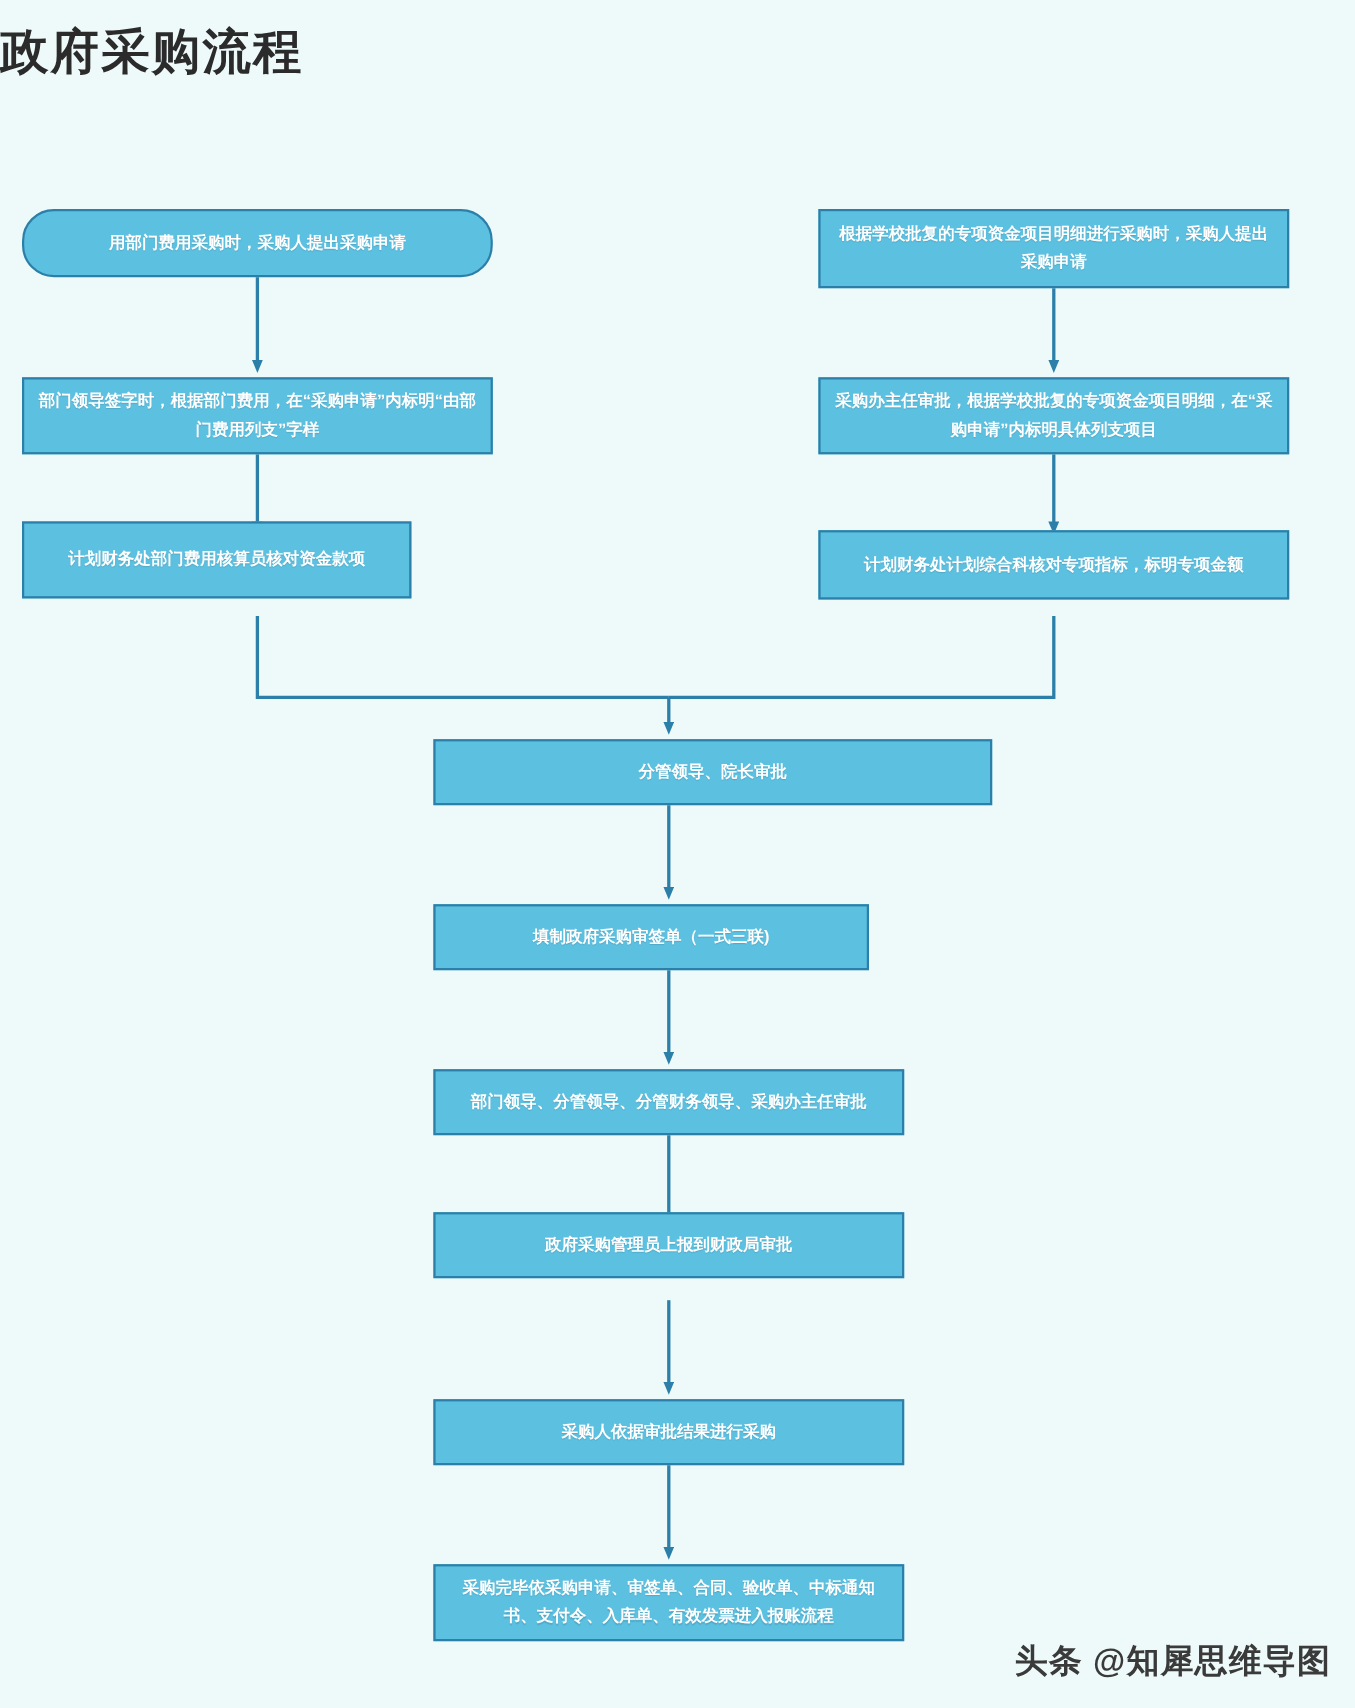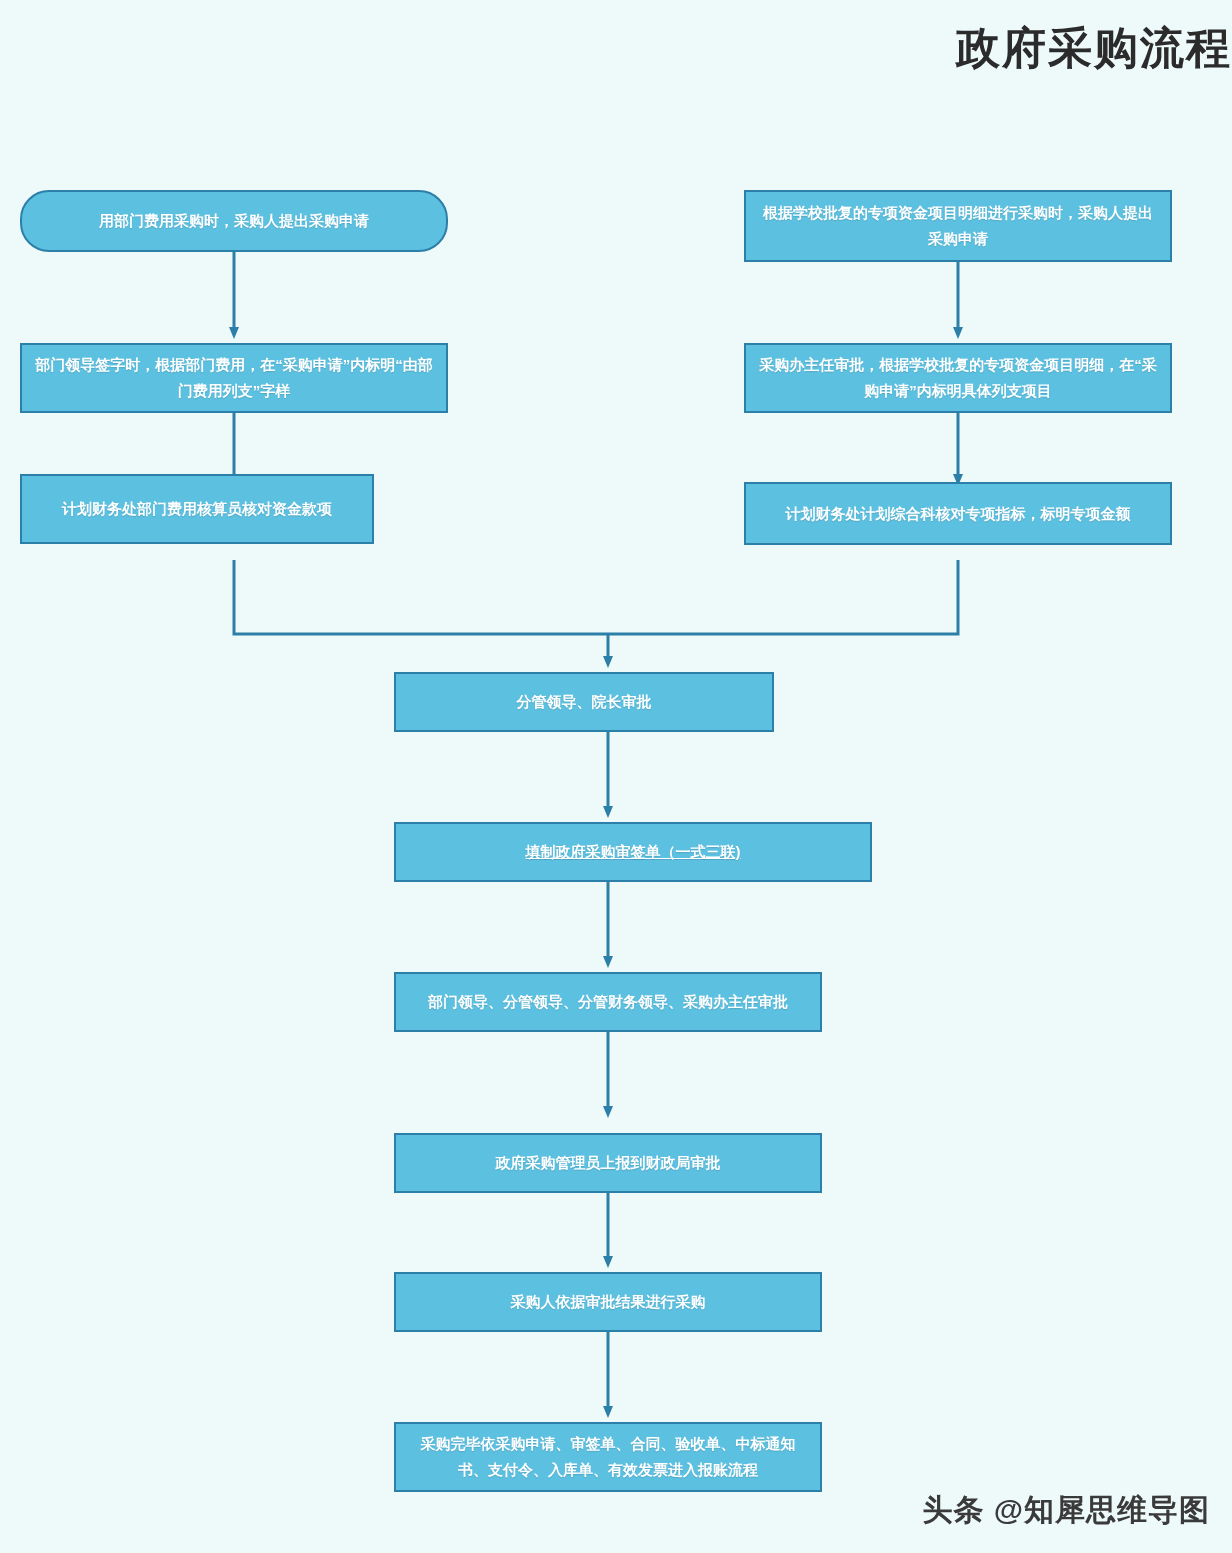--- a/index.html
+++ b/index.html
@@ -17,21 +17,21 @@
   #canvas {
     position: relative;
     width: 1232px;
     height: 1553px;
   }
   #title {
     position: absolute;
     left: 0;
     top: 18px;
     width: 1232px;
-    text-align: right;
+    text-align: left;
     font-size: 44px;
     font-weight: bold;
     color: #2b2b2b;
     letter-spacing: 2px;
     line-height: 60px;
   }
   .node {
     position: absolute;
     box-sizing: border-box;
     background: #5cc0e0;
@@ -128,33 +128,33 @@
   </div>
 
   <div class="node" style="left:744px; top:343px; width:428px; height:70px;">
     <span>采购办主任审批，根据学校批复的专项资金项目明细，在“采购申请”内标明具体列支项目</span>
   </div>
 
   <div class="node" style="left:744px; top:482px; width:428px; height:63px;">
     <span>计划财务处计划综合科核对专项指标，标明专项金额</span>
   </div>
 
-  <div class="node" style="left:394px; top:672px; width:380px; height:60px;">
+  <div class="node" style="left:394px; top:672px; width:508px; height:60px;">
     <span>分管领导、院长审批</span>
   </div>
 
-  <div class="node" style="left:394px; top:822px; width:478px; height:60px;text-decoration:underline;">
+  <div class="node" style="left:394px; top:822px; width:396px; height:60px;">
     <span>填制政府采购审签单（一式三联)</span>
   </div>
 
   <div class="node" style="left:394px; top:972px; width:428px; height:60px;">
     <span>部门领导、分管领导、分管财务领导、采购办主任审批</span>
   </div>
 
-  <div class="node" style="left:394px; top:1133px; width:428px; height:60px;">
+  <div class="node" style="left:394px; top:1102px; width:428px; height:60px;">
     <span>政府采购管理员上报到财政局审批</span>
   </div>
 
   <div class="node" style="left:394px; top:1272px; width:428px; height:60px;">
     <span>采购人依据审批结果进行采购</span>
   </div>
 
   <div class="node" style="left:394px; top:1422px; width:428px; height:70px;">
     <span>采购完毕依采购申请、审签单、合同、验收单、中标通知书、支付令、入库单、有效发票进入报账流程</span>
   </div>

